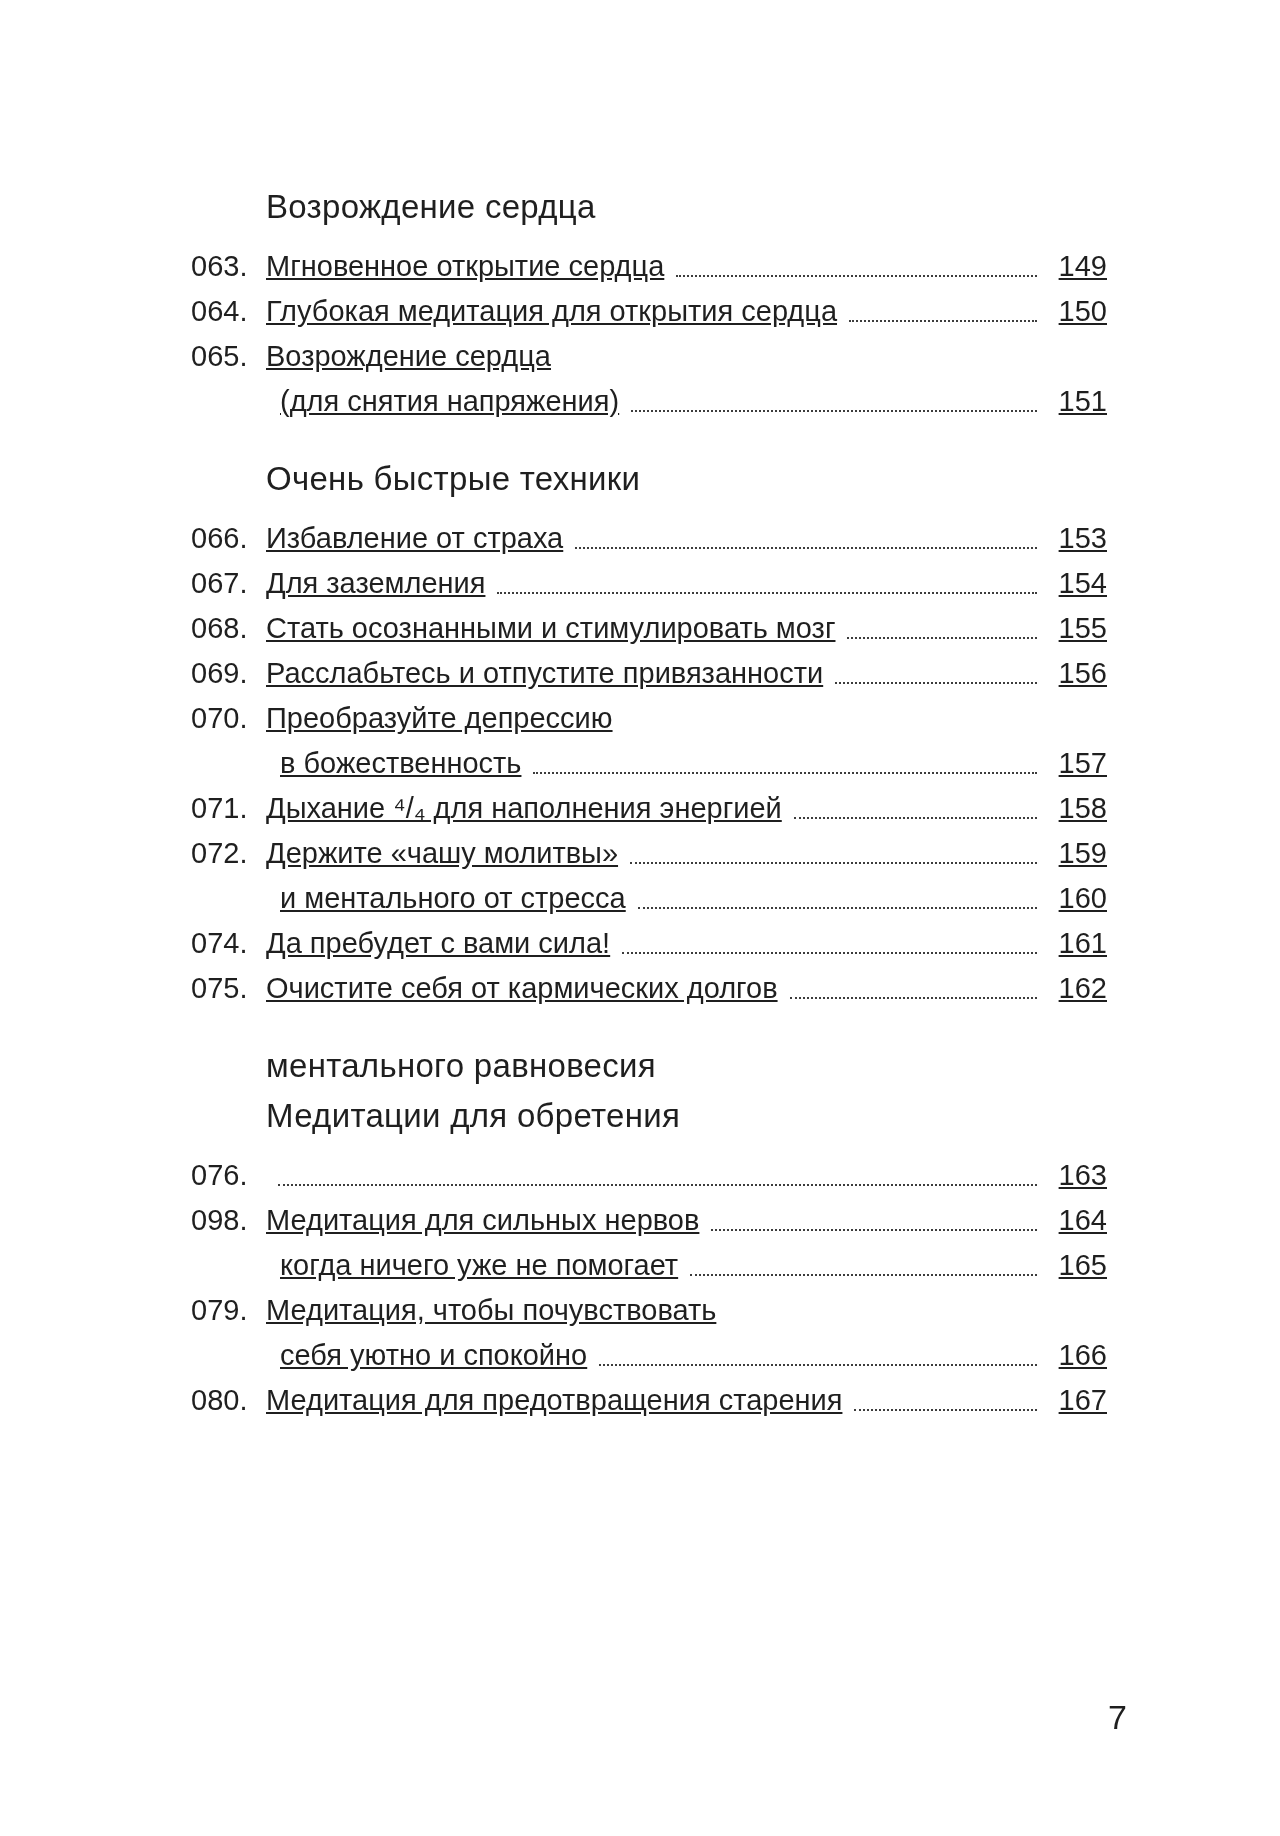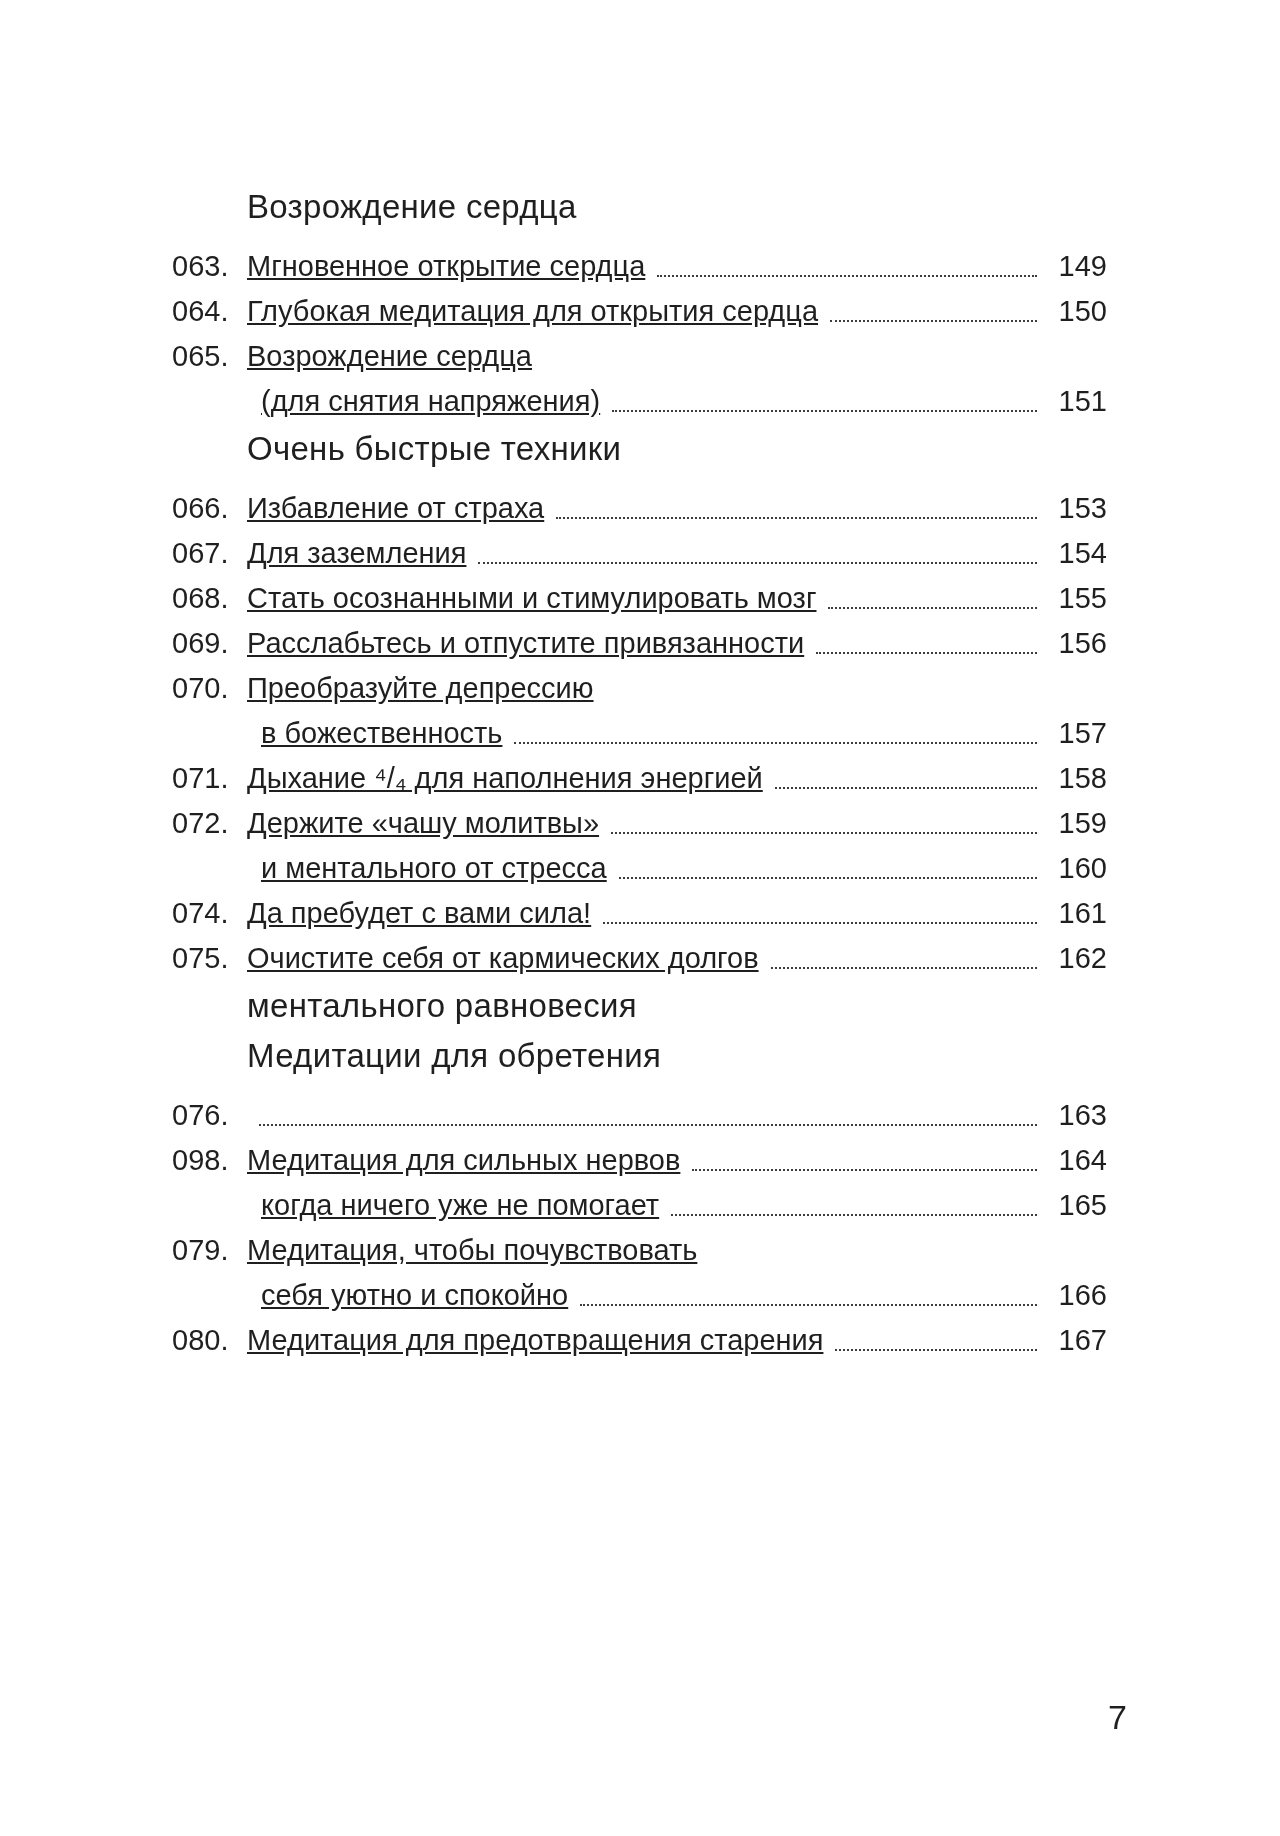--- a/index.html
+++ b/index.html
@@ -11,25 +11,25 @@
     position:relative;
     width:1280px;
     height:1836px;
     background:#ffffff;
     color:#1f1f1f;
     overflow:hidden;
     margin:0 auto;
   }
   .toc{
     position:absolute;
-    left:172px;
+    left:191px;
     right:173px;
     top:182px;
   }
-  .toc-section + .toc-section{}
+  .toc-section + .toc-section{margin-top:30px;}
   .row{
     display:flex;
     align-items:baseline;
     height:45px;
     line-height:45px;
     font-size:29px;
     white-space:nowrap;
   }
   .row.heading{
     height:50px;
@@ -50,20 +50,21 @@
     min-width:18px;
     align-self:flex-end;
     height:0;
     border-bottom:2px dotted #3c3c3c;
     margin:0 6px 12px 12px;
   }
   .pg{
     min-width:64px;
     text-align:right;
     flex-shrink:0;
+    text-decoration:underline;
   }
   .folio{
     position:absolute;
     top:1695px;
     right:153px;
     height:45px;
     line-height:45px;
     font-size:34px;
     color:#1f1f1f;
   }

